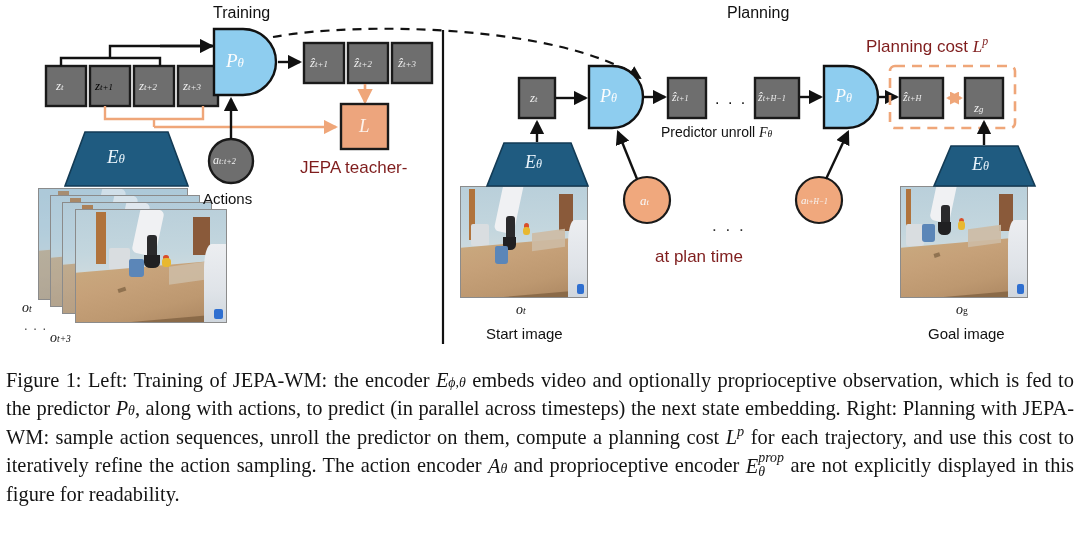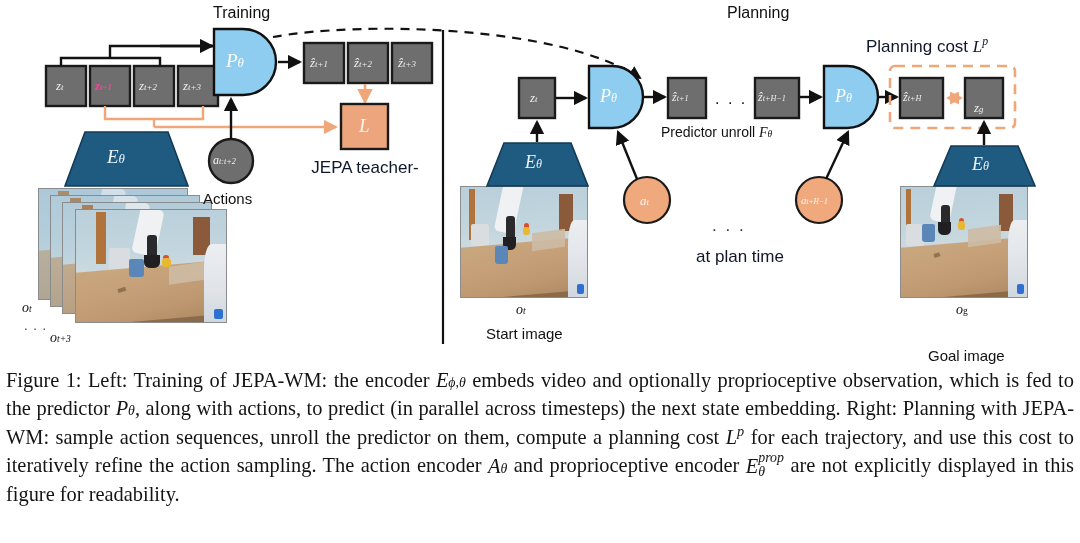--- a/index.html
+++ b/index.html
@@ -1,20 +1,20 @@
 <!DOCTYPE html>
 <html><head>
 <meta charset="utf-8">
 <style>
   html,body{margin:0;padding:0;background:#ffffff;}
   body{width:1080px;height:543px;font-family:"Liberation Sans",sans-serif;color:#1a1a1a;position:relative;overflow:hidden;}
   #figure{position:absolute;left:0;top:0;width:978px;height:360px;}
   #figure svg{position:absolute;left:0;top:0;}
   .ttl{position:absolute;font-family:"Liberation Sans",sans-serif;font-size:16px;color:#111;white-space:nowrap;}
-  .orange-txt{position:absolute;font-family:"Liberation Sans",sans-serif;color:#0f172a;white-space:nowrap;text-align:center;}
+  .orange-txt{position:absolute;font-family:"Liberation Sans",sans-serif;color:#7f1d1d;white-space:nowrap;}
   .lbl{position:absolute;font-family:"Liberation Sans",sans-serif;font-size:13px;color:#111;white-space:nowrap;}
   .mth{font-family:"Liberation Serif",serif;font-style:italic;}
   .sub{font-size:0.68em;font-style:normal;}
   .subi{font-size:0.68em;font-style:italic;}
   .sup{font-size:0.7em;vertical-align:super;font-style:italic;}
 
   
   .photo{position:absolute;box-sizing:border-box;border:1px solid #8b8b8b;overflow:hidden;}
   .ph-wall{position:absolute;left:0;top:0;width:100%;height:100%;
     background:linear-gradient(178deg,#b9cfda 0%,#c3d6de 38%,#cbd9de 52%,#d9d2c4 56%,#cbb79a 70%,#c4ab8c 100%);}
@@ -244,21 +244,21 @@
     <circle cx="647" cy="200" r="23" fill="#f0a87d" stroke="#1a1a1a" stroke-width="2.2"></circle>
     <line x1="637" y1="179" x2="618" y2="132" stroke="#111" stroke-width="2.4" marker-end="url(#ahB)"></line>
     <circle cx="819" cy="200" r="23" fill="#f0a87d" stroke="#1a1a1a" stroke-width="2.2"></circle>
     <line x1="826" y1="179" x2="848" y2="132" stroke="#111" stroke-width="2.4" marker-end="url(#ahB)"></line>
   </svg>
 
   <div class="ttl" style="left:213px;top:4px;">Training</div>
   <div class="ttl" style="left:727px;top:4px;">Planning</div>
 
   <div class="lbl mth" style="left:56px;top:78px;color:#efefef;font-size:13px;">z<span class="subi">t</span></div>
-  <div class="lbl mth" style="left:95px;top:78px;color:#ec4899;font-size:13px;font-weight:bold;">z<span class="subi">t+1</span></div>
+  <div class="lbl mth" style="left:95px;top:78px;color:#000000;font-size:13px;">z<span class="subi">t+1</span></div>
   <div class="lbl mth" style="left:139px;top:78px;color:#efefef;font-size:13px;">z<span class="subi">t+2</span></div>
   <div class="lbl mth" style="left:183px;top:78px;color:#efefef;font-size:13px;">z<span class="subi">t+3</span></div>
 
   <div class="lbl mth" style="left:310px;top:55px;color:#efefef;font-size:13px;">ẑ<span class="subi">t+1</span></div>
   <div class="lbl mth" style="left:354px;top:55px;color:#efefef;font-size:13px;">ẑ<span class="subi">t+2</span></div>
   <div class="lbl mth" style="left:398px;top:55px;color:#efefef;font-size:13px;">ẑ<span class="subi">t+3</span></div>
 
   <div class="lbl mth" style="left:226px;top:50px;color:#fdfdfd;font-size:19px;">P<span class="subi">θ</span></div>
   <div class="lbl mth" style="left:107px;top:146px;color:#eaf4fb;font-size:19px;">E<span class="subi">θ</span></div>
   <div class="lbl mth" style="left:359px;top:115px;color:#fdf3ec;font-size:19px;">L</div>
@@ -289,18 +289,18 @@
 
   <div class="lbl mth" style="left:640px;top:193px;color:#f7f7f7;font-size:13px;">a<span class="subi">t</span></div>
   <div class="lbl mth" style="left:801px;top:194px;color:#f7f7f7;font-size:11px;">a<span class="subi">t+H−1</span></div>
   <div class="lbl" style="left:712px;top:216px;font-size:17px;letter-spacing:2px;color:#333;">. . .</div>
 
   <div class="orange-txt" style="left:655px;top:247px;font-size:17px;width:170px;">at plan time</div>
 
   <div class="lbl mth" style="left:516px;top:302px;font-size:14px;">o<span class="subi">t</span></div>
   <div class="lbl" style="left:486px;top:325px;font-size:15px;">Start image</div>
   <div class="lbl mth" style="left:956px;top:302px;font-size:14px;">o<span class="sub">g</span></div>
-  <div class="lbl" style="left:928px;top:325px;font-size:15px;margin-top:22px;">Goal image</div>
+  <div class="lbl" style="left:928px;top:325px;font-size:15px;">Goal image</div>
 </div>
 
 <div class="cap">
   <span>Figure 1:</span><span> Left: Training of JEPA-WM: the encoder </span><span class="mth">E<span class="subi">ϕ,θ</span></span><span> embeds video and optionally proprioceptive observation, which is fed to the predictor </span><span class="mth">P<span class="subi">θ</span></span><span>, along with actions, to predict (in parallel across timesteps) the next state embedding.  Right: Planning with JEPA-WM: sample action sequences, unroll the predictor on them, compute a planning cost </span><span class="mth">L<span class="sup">p</span></span><span> for each trajectory, and use this cost to iteratively refine the action sampling. The action encoder </span><span class="mth">A<span class="subi">θ</span></span><span> and proprioceptive encoder </span><span class="mth">E<span style="display:inline-block;vertical-align:-0.25em;line-height:1;font-size:.68em;text-align:left;"><span style="display:block;font-style:italic;">prop</span><span style="display:block;font-style:italic;">θ</span></span></span><span> are not explicitly displayed in this figure for readability.</span>
 </div>
 
 </body></html>

